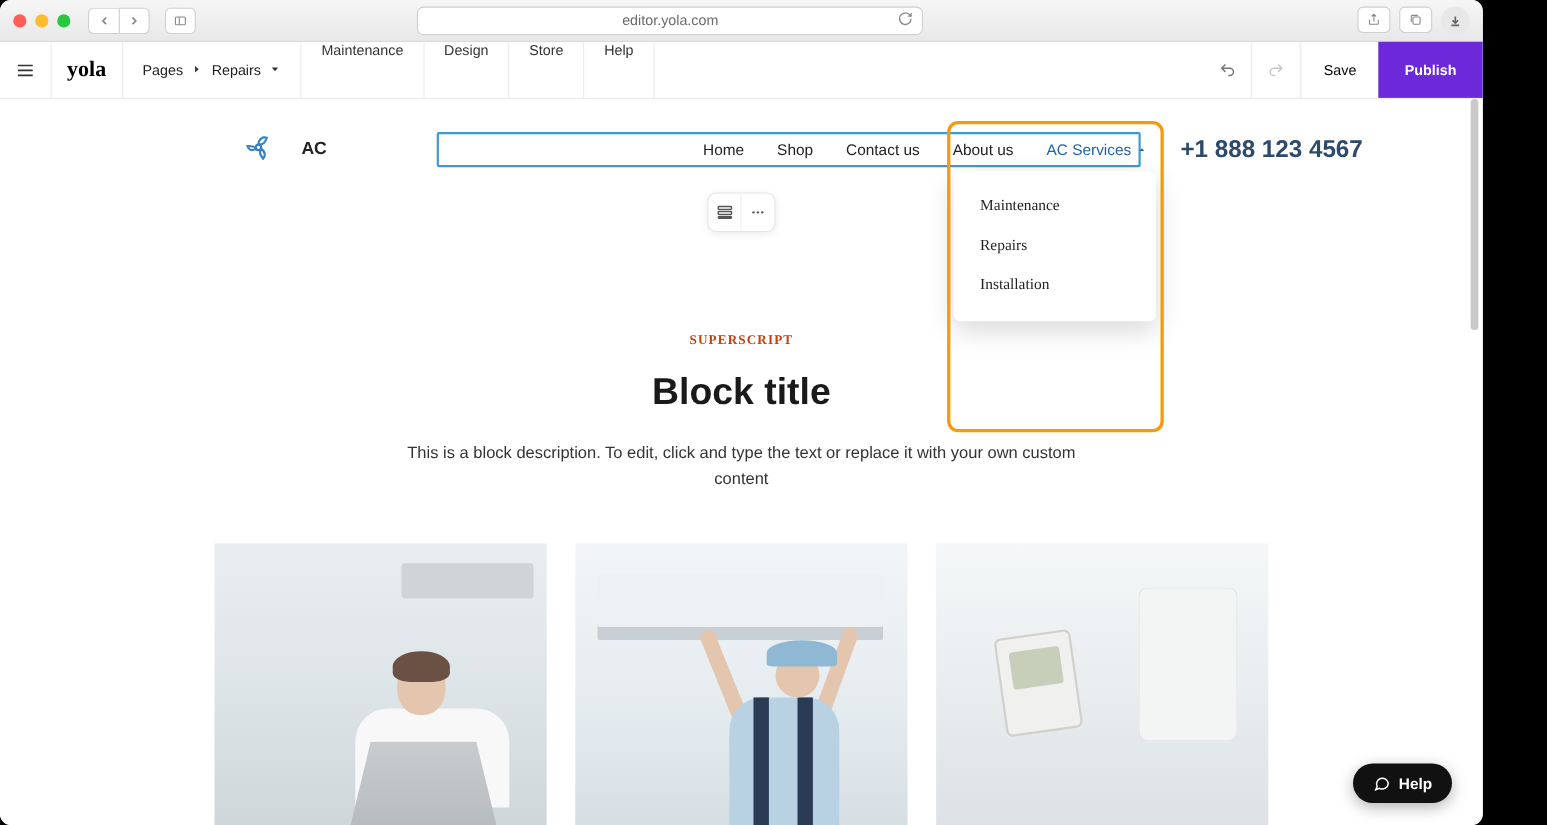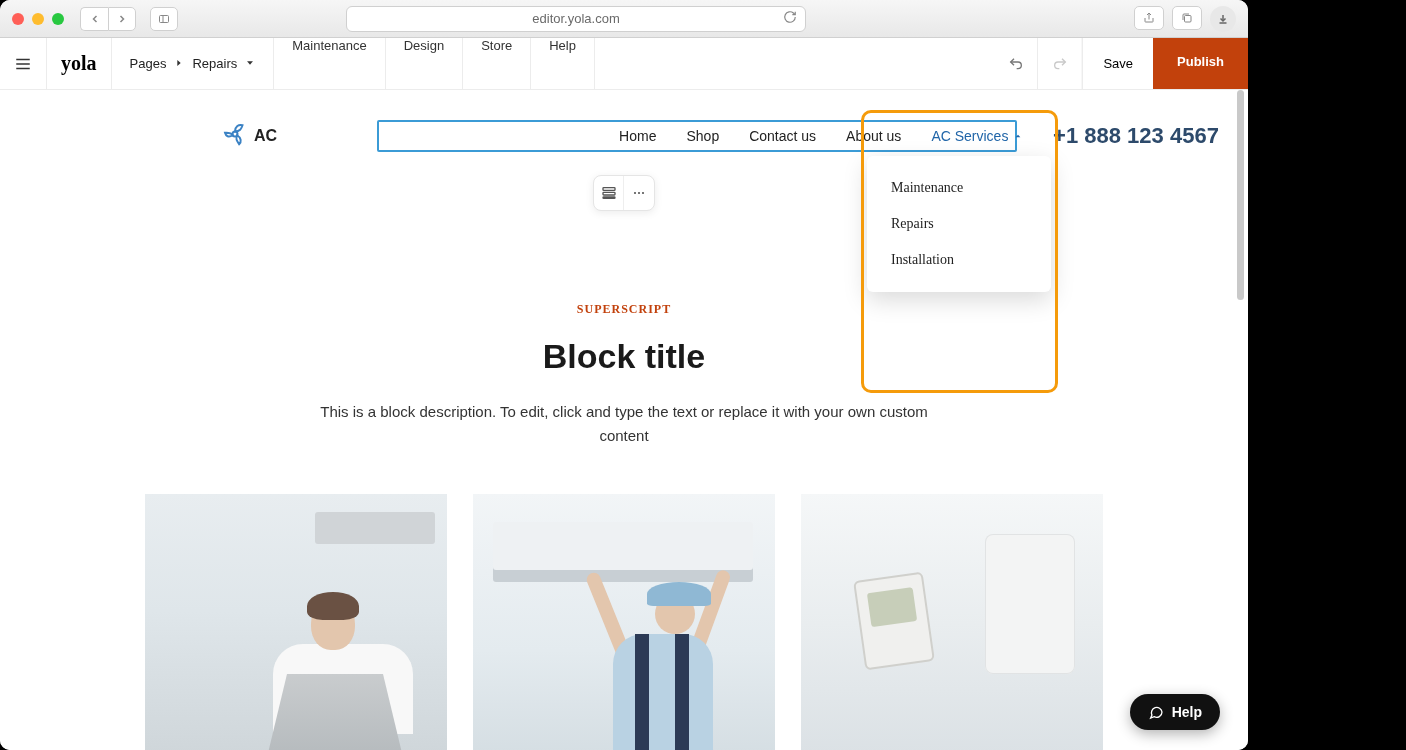--- a/index.html
+++ b/index.html
@@ -2,21 +2,21 @@
 <html><head>
   <meta charset="utf-8">
   <style>
     * { margin: 0; padding: 0; box-sizing: border-box; }
     body {
       font-family: -apple-system, BlinkMacSystemFont, "Segoe UI", Helvetica, Arial, sans-serif;
       background: #000;
       overflow: hidden;
     }
     .window {
-      width: 1248px;
+      width: 1348px;
       height: 750px;
       background: #fff;
       border-radius: 10px;
       overflow: hidden;
       position: relative;
     }
     .browser-chrome {
       height: 38px;
       background: linear-gradient(#f6f6f6, #e8e8e8);
       border-bottom: 1px solid #d0d0d0;
@@ -62,28 +62,28 @@
     .hamburger svg { width:18px; height:18px; }
     .logo { padding: 0 14px; border-right: 1px solid #ececec; display:flex; align-items:center; font-weight:700; font-size:20px;}
     .logo-text { font-family: Georgia, serif; letter-spacing: 0; }
     .pages-crumb { display:flex; align-items:center; gap:8px; font-size:13px; color:#222; }
     .crumb-caret svg { width:10px; height:10px; color:#333; }
     .spacer { flex:1; }
     .tb-icon { width:44px; display:flex; align-items:center; justify-content:center; border-right:1px solid #ececec; }
     .tb-icon svg { width:16px; height:16px; color:#777; }
     .tb-save { padding: 0 20px; display:flex; align-items:center; font-size:13px; border-left:1px solid #ececec;}
     .tb-domain { padding: 0 20px; display:flex; align-items:center; font-size:13px; color:#e43b4c; font-weight:600; border-left:1px solid #ececec;}
-    .tb-publish { background:#c2410c; color:#fff; display:flex; align-items:flex-start; padding:16px 24px; font-size:13px; font-weight:600;}
+    .tb-publish { background:#6d28d9; color:#fff; display:flex; align-items:center; padding:4px 24px; font-size:13px; font-weight:600;}
 
     
     .canvas { position: relative; height: calc(750px - 38px - 52px); overflow:hidden; background:#fff; }
     .site-header {
       display:flex; align-items:center; padding: 20px 200px 0 220px; height:72px;
     }
-    .brand { display:flex; align-items:center; gap:4px; font-weight:700; font-size:16px; color:#222;}
+    .brand { display:flex; align-items:center; gap:24px; font-weight:700; font-size:16px; color:#222;}
     .brand-icon svg { width:30px; height:30px; color:#3b82c4; }
     .site-nav {
       margin-left: 100px;
       border: 2px solid #3b9bd6; border-radius:2px; height:32px;
       display:flex; align-items:center; padding: 0 16px 0 240px; gap:30px;
       flex:1; max-width:640px; position:relative;
     }
     .site-nav a { font-size:14px; color:#222; text-decoration:none; white-space:nowrap; }
     .site-nav a.active { color:#2065a8; display:flex; align-items:center; gap:6px; }
     .site-nav a.active svg { width:8px; height:8px; }

